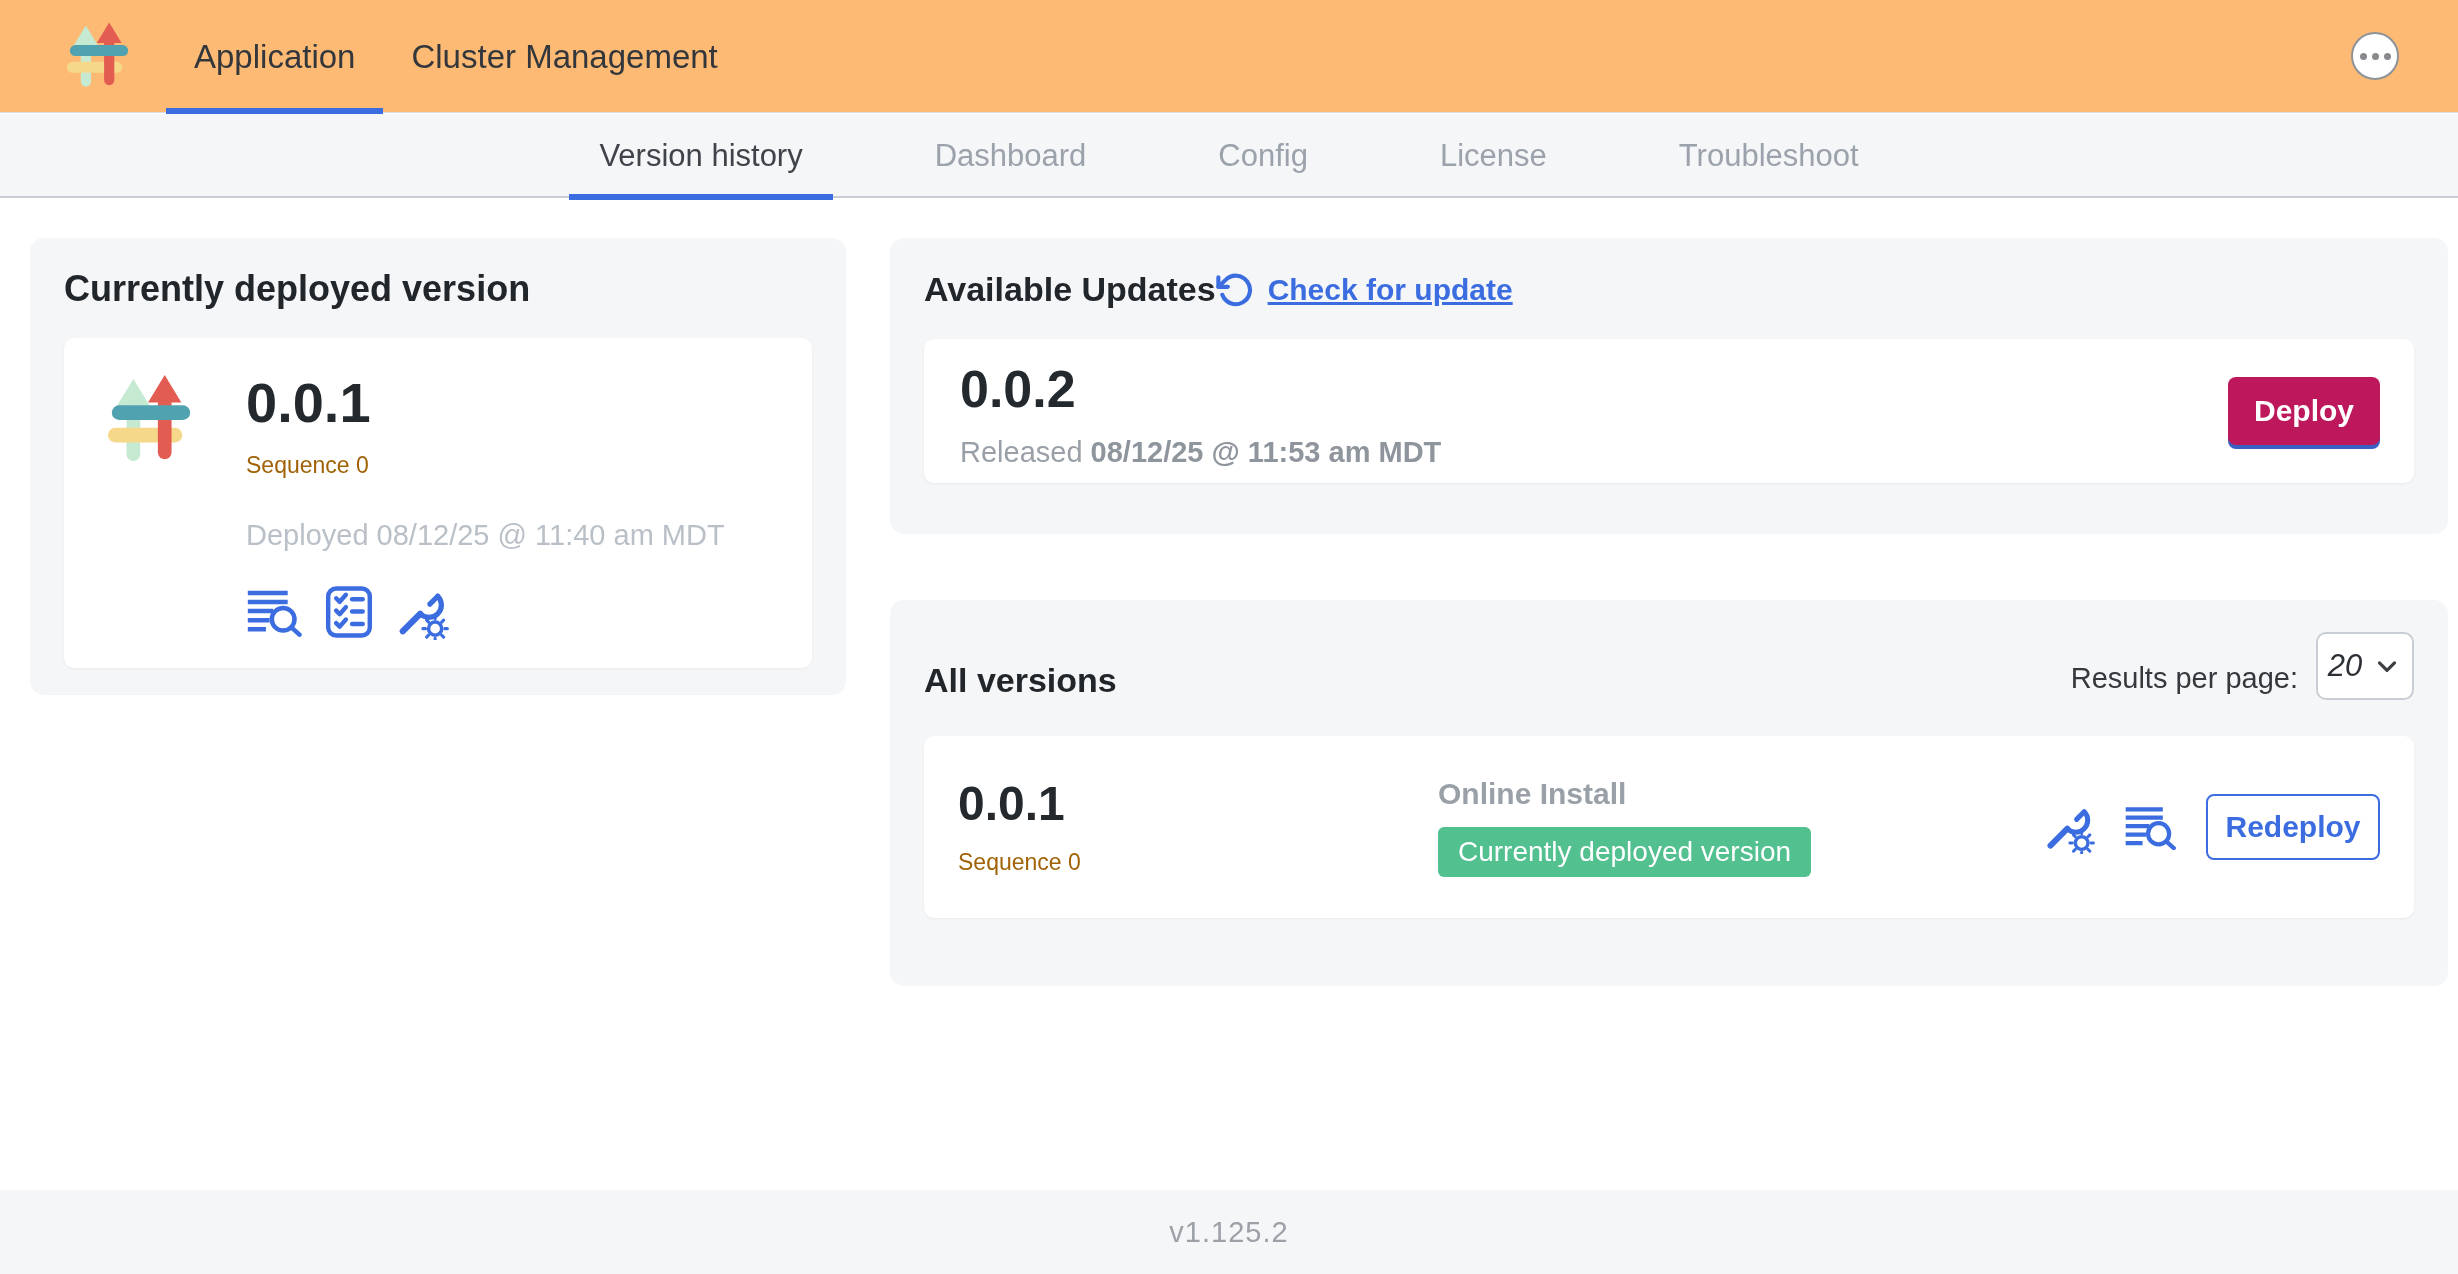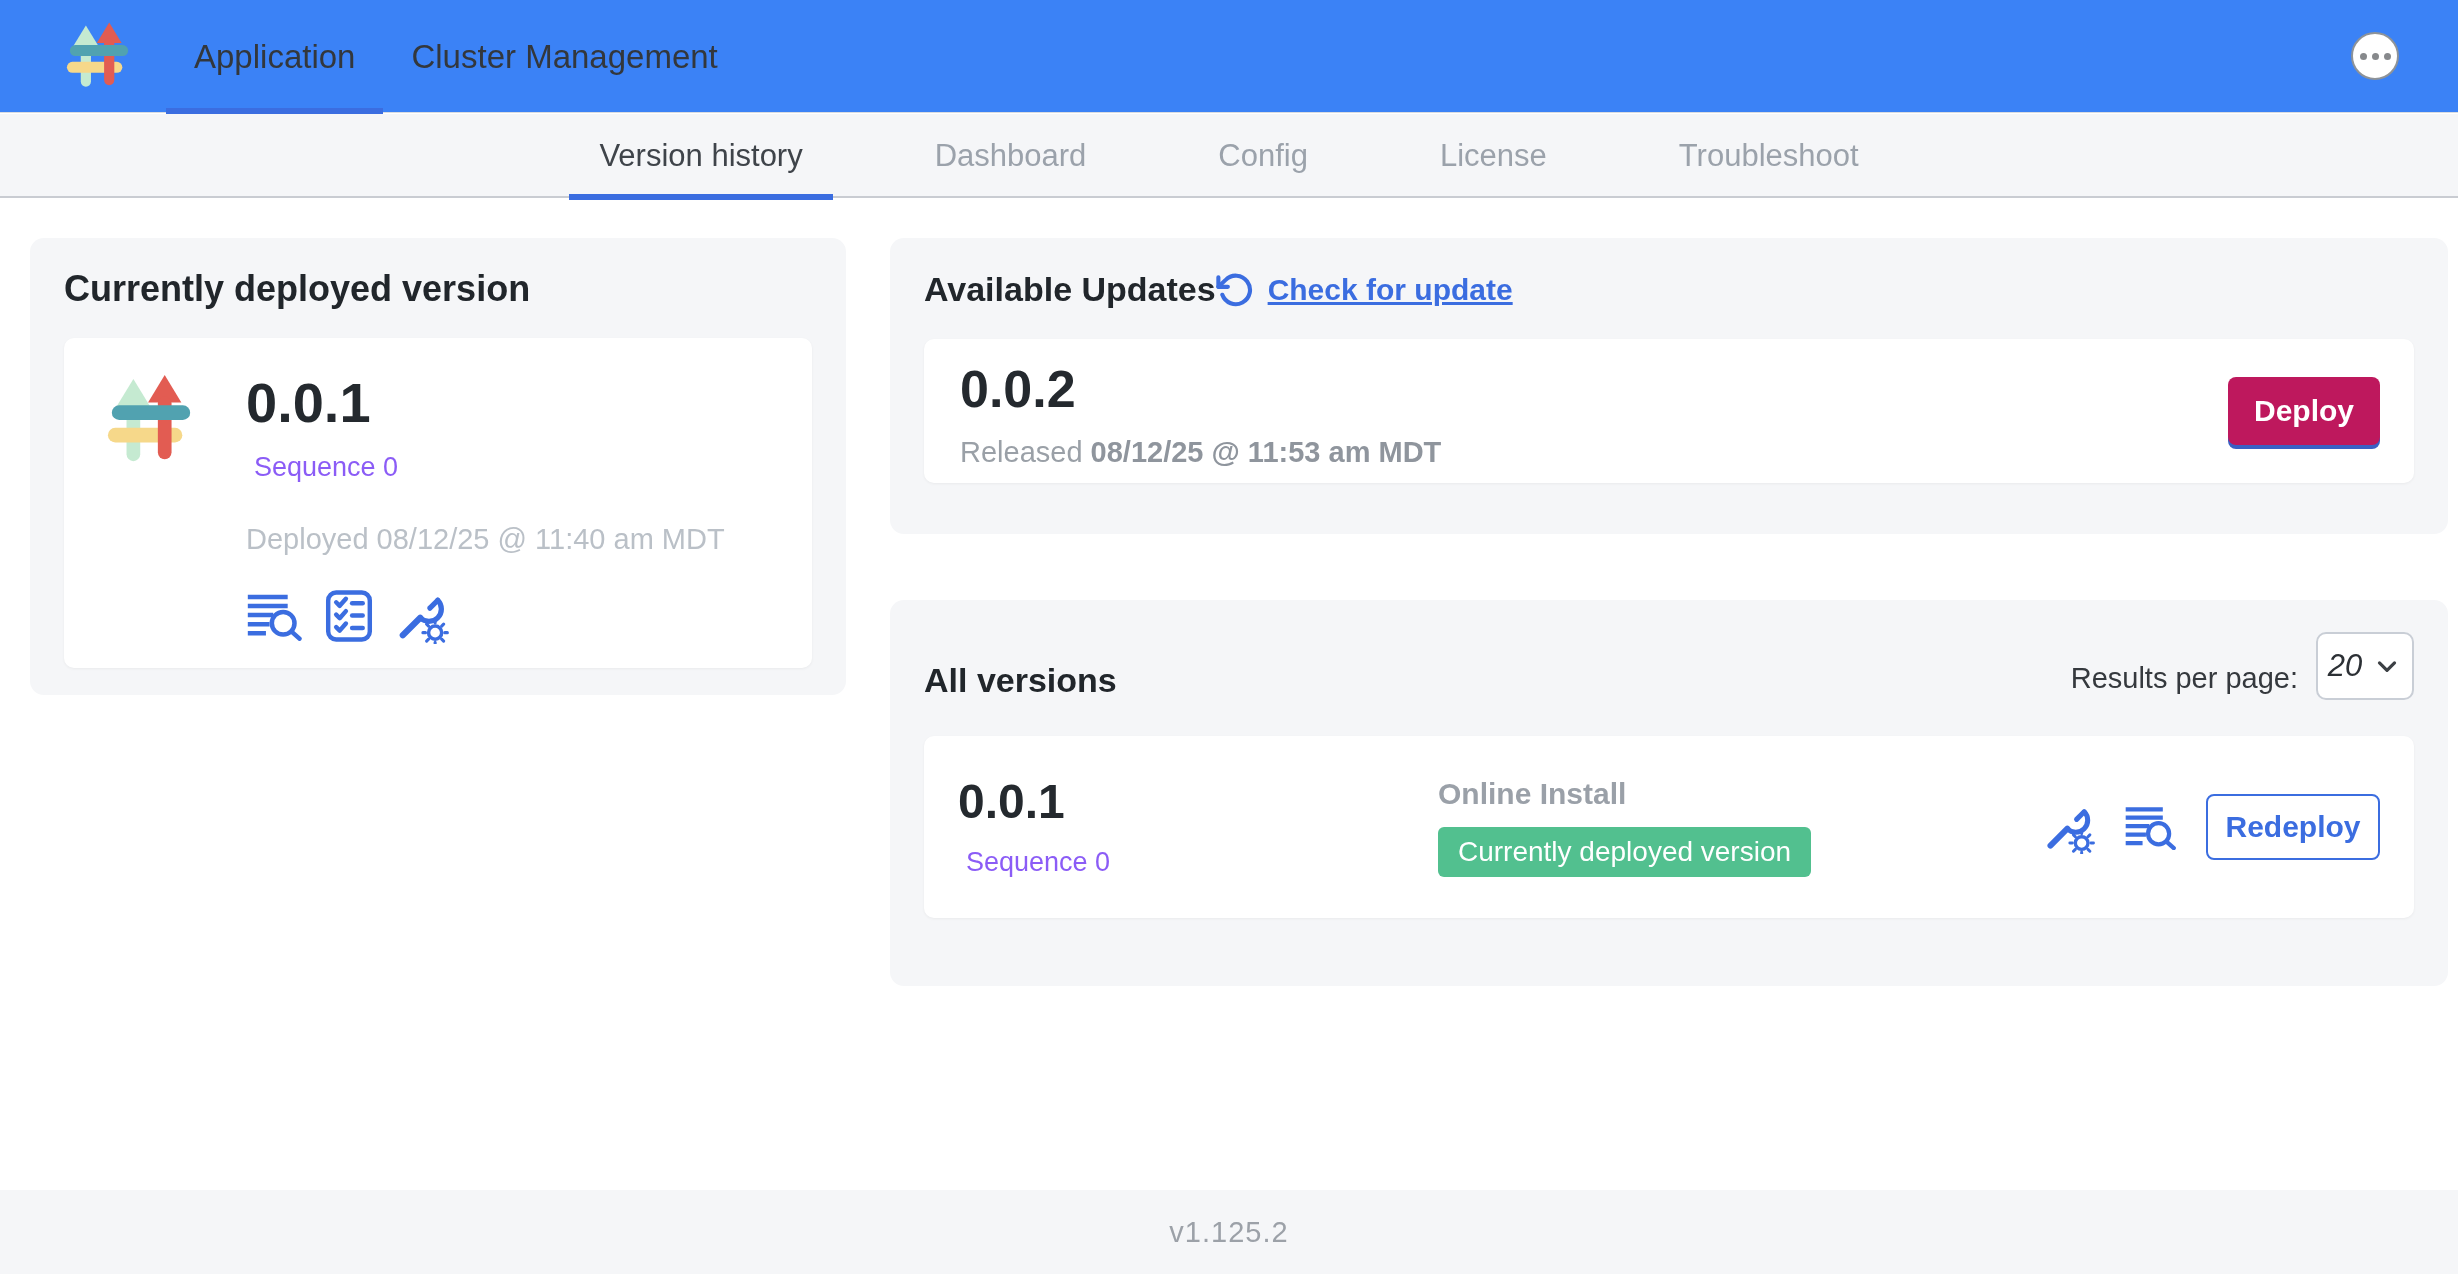--- a/index.html
+++ b/index.html
@@ -5,21 +5,21 @@
   * { box-sizing: border-box; margin: 0; padding: 0; }
   html,body { width:2458px; height:1274px; }
   body {
     font-family: "Liberation Sans", "DejaVu Sans", sans-serif;
     background:#ffffff; color:#24292e; overflow:hidden;
   }
   .page { position:relative; width:2458px; height:1274px; background:#ffffff; }
 
   
   .header { position:absolute; left:0; top:0; width:2458px; height:113px;
-            background:#3b82f6; border-bottom:1px solid #d9dce1; z-index:5; }
+            background:#fdba74; border-bottom:1px solid #d9dce1; z-index:5; }
   .logo { position:absolute; left:64px; top:20px; width:70px; height:72px; }
   .header-tabs { position:absolute; left:166px; top:0; height:113px; display:flex; }
   .header-tab { position:relative; height:113px; display:flex; align-items:center;
                 padding:0 28px; font-size:33px; color:#33373c; cursor:pointer; }
   .header-tab.active::after { content:""; position:absolute; left:0; right:0; bottom:-1px;
                 height:6px; background:#3b6de0; }
   .more-btn { position:absolute; right:59px; top:32px; width:48px; height:48px;
               border:2.5px solid #8e9398; border-radius:50%; background:#fff;
               display:flex; align-items:center; justify-content:center; gap:5px; cursor:pointer; }
   .more-btn i { width:7px; height:7px; border-radius:50%; background:#87898c; display:block; }
@@ -39,21 +39,21 @@
   .white-card { background:#ffffff; border-radius:10px; box-shadow:0 1px 3px rgba(0,0,0,0.05); }
   .sec-title { font-size:34px; font-weight:bold; color:#21262b; }
 
   
   .card-left { left:30px; top:238px; width:816px; height:457px; padding:30px 34px; }
   .card-left .sec-title { font-size:36px; }
   .deployed-inner { margin-top:28px; height:330px; display:flex; padding:34px 40px; }
   .deployed-logo { width:94px; height:96px; flex:0 0 auto; }
   .deployed-info { margin-left:48px; }
   .ver-big { font-size:56px; font-weight:bold; color:#24292e; line-height:1.1; }
-  .seq { font-size:27px; color:#8b5cf6; margin-top:18px;margin-left:8px; }
+  .seq { font-size:23px; color:#a16207; margin-top:18px; }
   .deployed-at { font-size:29px; color:#bac0c7; margin-top:40px; }
   .icon-row { display:flex; align-items:center; gap:20px; margin-top:32px; }
   .icon-row svg, .row-icons svg { display:block; }
 
   
   .card-updates { left:890px; top:238px; width:1558px; height:296px; padding:32px 34px; }
   .updates-head { display:flex; align-items:center; justify-content:flex-start; }
   .check-link { display:flex; align-items:center; gap:14px; color:#3b6de0; cursor:pointer; }
   .check-link span { font-size:30px; font-weight:bold; text-decoration:underline; }
   .update-row { position:relative; margin-top:30px; height:144px; padding:22px 36px; }

